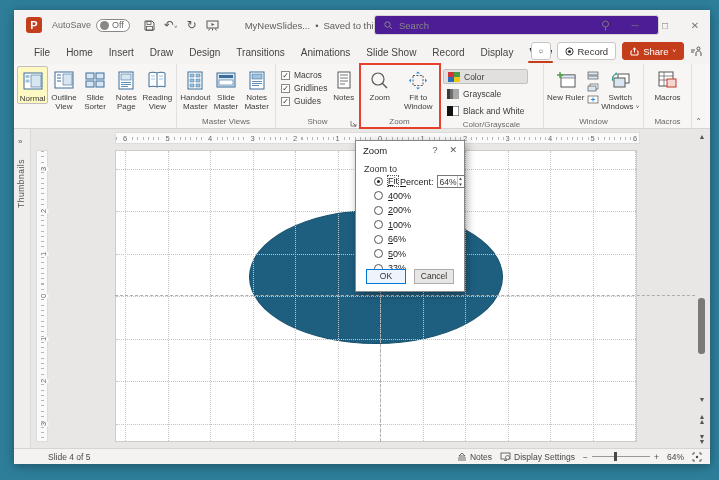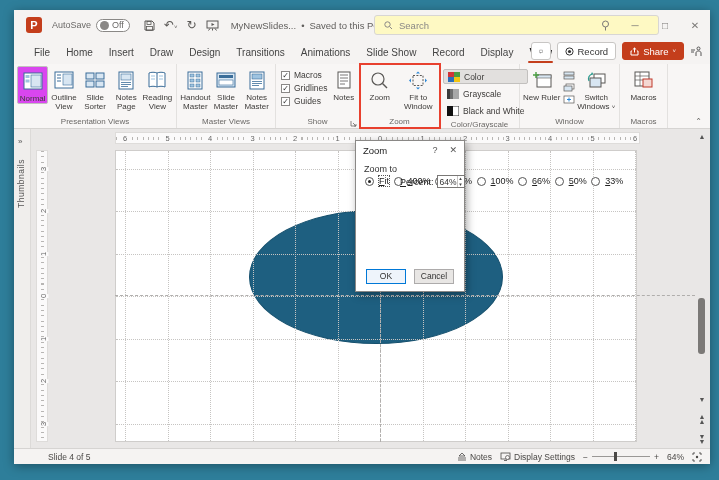--- a/index.html
+++ b/index.html
@@ -8,43 +8,43 @@
   #app { position:absolute; left:14px; top:10px; width:696px; height:454px; background:#f5f3f2; box-shadow:0 2px 10px rgba(0,0,0,.35); }
 
   
   .titlebar { position:absolute; left:0; top:0; right:0; height:30px; display:flex; align-items:center; font-size:9px; color:#6b6967; }
   .ppt-logo { width:16px; height:16px; margin:0 10px 0 12px; background:#c43e1c; border-radius:3px; color:#fff; font-weight:bold; font-size:11px; display:flex; align-items:center; justify-content:center; }
   .autosave { display:flex; align-items:center; gap:5px; }
   .toggle { width:34px; height:13px; border:1px solid #8a8886; border-radius:7px; display:flex; align-items:center; padding:0 3px; gap:3px; background:#fff; }
   .knob { width:9px; height:9px; border-radius:50%; background:#8a8886; }
   .qat { display:flex; align-items:center; gap:9px; margin-left:14px; color:#595755; }
   .qat .g { font-size:12px; line-height:1; }
-  .docname { margin-left:12px; display:flex; align-items:center; gap:5px; font-size:9.5px; color:#605e5c; }
-  .searchbox { position:absolute; left:360px; top:5px; width:285px; height:20px; border:1px solid #d8d6d4; border-radius:3px; background:#fef9c3; display:flex; align-items:center; gap:6px; padding-left:9px; color:#8a8886; font-size:9.5px; }
+  .docname { margin-left:26px; display:flex; align-items:center; gap:5px; font-size:9.5px; color:#605e5c; }
+  .searchbox { position:absolute; left:360px; top:5px; width:285px; height:20px; border:1px solid #d8d6d4; border-radius:3px; background:#4c1d95; display:flex; align-items:center; gap:6px; padding-left:9px; color:#8a8886; font-size:9.5px; }
   .win-ctrls { position:absolute; right:0; top:0; height:30px; display:flex; align-items:center; gap:0; color:#7a7876; }
   .win-ctrls .wc { width:30px; text-align:center; font-size:10px; }
 
   
   .tabrow { position:absolute; left:0; top:30px; right:0; height:24px; display:flex; align-items:center; font-size:10px; color:#444; }
   .tabs { display:flex; align-items:center; margin-left:12px; }
   .tab { padding:5px 8px; position:relative; white-space:nowrap; }
   .tab.active { font-weight:bold; color:#222; }
   .tab.active::after { content:""; position:absolute; left:7px; right:7px; bottom:0; height:2px; background:#c43e1c; border-radius:1px; }
   .tab-actions { position:absolute; right:8px; top:2px; display:flex; align-items:center; gap:6px; }
   .pill { border:1px solid #c8c6c4; border-radius:3px; background:#fff; height:18px; display:flex; align-items:center; gap:4px; padding:0 7px; font-size:9.5px; color:#333; }
   .pill.share { background:#c43e1c; border-color:#c43e1c; color:#fff; }
 
   
   .ribbon { position:absolute; left:0; top:54px; right:0; height:65px; background:#f8f6f5; border-bottom:1px solid #d6d4d2; display:flex; }
   .rgroup { position:relative; border-right:1px solid #e3e1df; padding:2px 3px 0 3px; display:flex; flex-direction:column; }
   .gbody { flex:1; display:flex; align-items:flex-start; }
   .glabel { height:13px; font-size:8px; color:#6a6866; text-align:center; line-height:13px; position:relative; white-space:nowrap; }
   .bigbtn { width:34px; display:flex; flex-direction:column; align-items:center; padding-top:3px; border-radius:2px; }
   .bigbtn .blbl { font-size:8px; line-height:1.15; text-align:center; color:#3d3b39; margin-top:2px; }
-  .bigbtn.sel { background:#d946ef; border:1px solid #c2c0be; }
+  .bigbtn.sel { background:#fef9c3; border:1px solid #c2c0be; }
   .ricon { width:22px; height:22px; display:flex; align-items:center; justify-content:center; }
   .checkcol { display:flex; flex-direction:column; gap:3px; padding:4px 4px 0 2px; }
   .chk { display:flex; align-items:center; gap:4px; font-size:8.5px; color:#3d3b39; white-space:nowrap; }
   .box { width:9px; height:9px; border:1px solid #8a8886; background:#fff; font-size:8px; line-height:8px; text-align:center; color:#333; }
   .zoom-hl { outline:2px solid #e8402e; outline-offset:-1px; }
   .smallbtn { display:flex; align-items:center; gap:4px; font-size:8.5px; color:#3d3b39; padding:1px 4px; border-radius:2px; white-space:nowrap; height:15px; }
   .smallbtn.sel { background:#e2e0de; border:1px solid #c2c0be; }
   .colcol { display:flex; flex-direction:column; gap:2px; padding-top:3px; }
   .tinycol { display:flex; flex-direction:column; gap:3px; padding:5px 2px 0 2px; }
   .collapse { position:absolute; right:8px; bottom:2px; font-size:8px; color:#6a6866; }
@@ -68,21 +68,21 @@
   .ellipse { position:absolute; left:133px; top:59px; width:254px; height:134px; border-radius:50%; background:#1e5f80; border:1px solid #16506d; z-index:1; }
   .scrollbar { position:absolute; right:2px; top:2px; width:12px; bottom:2px; }
   .sb { position:absolute; left:0; width:12px; text-align:center; font-size:7px; color:#555; line-height:8px; }
   .sb-thumb { position:absolute; left:2px; width:7px; top:167px; height:56px; background:#7b7977; border-radius:3px; }
 
   
   .dialog { position:absolute; left:341px; top:11px; width:110px; height:152px; background:#fff; border:1px solid #8a8886; box-shadow:2px 3px 8px rgba(0,0,0,.35); z-index:10; font-size:9px; }
   .dtitle { height:18px; display:flex; align-items:center; padding:0 7px; font-size:9.5px; color:#222; }
   .dtitle .dctl { margin-left:auto; display:flex; gap:12px; color:#555; font-size:9px; }
   .dgrouplbl { position:absolute; left:8px; top:23px; color:#333; }
-  .radios { position:absolute; left:9px; top:35px; display:flex; flex-direction:row; gap:4.5px; }
+  .radios { position:absolute; left:18px; top:35px; display:flex; flex-direction:column; gap:4.5px; }
   .radio-row { display:flex; align-items:center; gap:5px; }
   .rdot { width:9px; height:9px; border:1px solid #555; border-radius:50%; background:#fff; position:relative; flex:0 0 auto; }
   .rdot.on::after { content:""; position:absolute; left:2px; top:2px; width:3px; height:3px; border-radius:50%; background:#222; }
   .accel { display:inline-block; color:#222; }
   .accel::first-letter { text-decoration:underline; }
   .focusbox { outline:1px dotted #555; }
   .percent-row { position:absolute; left:44px; top:34px; display:flex; align-items:center; gap:3px; }
   .spin { width:28px; height:13px; border:1px solid #7a7876; background:#fff; display:flex; align-items:center; }
   .spin .val { flex:1; padding-left:2px; font-size:8.5px; }
   .spin .arrows { width:9px; height:100%; border-left:1px solid #c8c6c4; display:flex; flex-direction:column; }
@@ -258,21 +258,20 @@
           <span class="ricon">
               <svg width="20" height="18" viewBox="0 0 20 18">
                 <path d="M10 2C8 1 4 1 2 2v14c2-1 6-1 8 0 2-1 6-1 8 0V2c-2-1-6-1-8 0z" fill="#fff" stroke="#3a6d99"></path>
                 <path d="M10 2v14" stroke="#3a6d99"></path>
                 <path d="M4 5h4M4 8h4M12 5h4M12 8h4" stroke="#9ec3e0"></path>
               </svg>
             </span>
           <span class="blbl">Reading View</span>
         </div>
       </div>
-      <div class="glabel">Presentation Views</div>
     </div>
 
     <div class="rgroup" style="width:99px">
       <div class="gbody">
         <div class="bigbtn">
           <span class="ricon">
               <svg width="16" height="19" viewBox="0 0 16 19">
                 <rect x="1" y="1" width="14" height="17" fill="#fff" stroke="#3a6d99"></rect>
                 <rect x="3" y="3" width="4" height="3" fill="#9ec3e0" stroke="#3a6d99" stroke-width=".5"></rect>
                 <rect x="9" y="3" width="4" height="3" fill="#9ec3e0" stroke="#3a6d99" stroke-width=".5"></rect>
@@ -360,21 +359,21 @@
                 <path d="M10 0.5l-2 2h4zM10 18.5l-2-2h4z" fill="#2b88d8"></path>
                 <path d="M1 9.5l2-2v4zM19 9.5l-2-2v4z" fill="#2b88d8"></path>
               </svg>
             </span>
           <span class="blbl">Fit to Window</span>
         </div>
       </div>
       <div class="glabel">Zoom</div>
     </div>
 
-    <div class="rgroup" style="width:80px">
+    <div class="rgroup" style="width:104px">
       <div class="gbody">
         <div class="colcol">
           <div class="smallbtn sel">
             <span>
                 <svg width="12" height="10" viewBox="0 0 12 10">
                   <rect x="0" y="0" width="6" height="5" fill="#d13438"></rect>
                   <rect x="6" y="0" width="6" height="5" fill="#4a9e42"></rect>
                   <rect x="0" y="5" width="6" height="5" fill="#2b6fbb"></rect>
                   <rect x="6" y="5" width="6" height="5" fill="#f2c511"></rect>
                 </svg>

